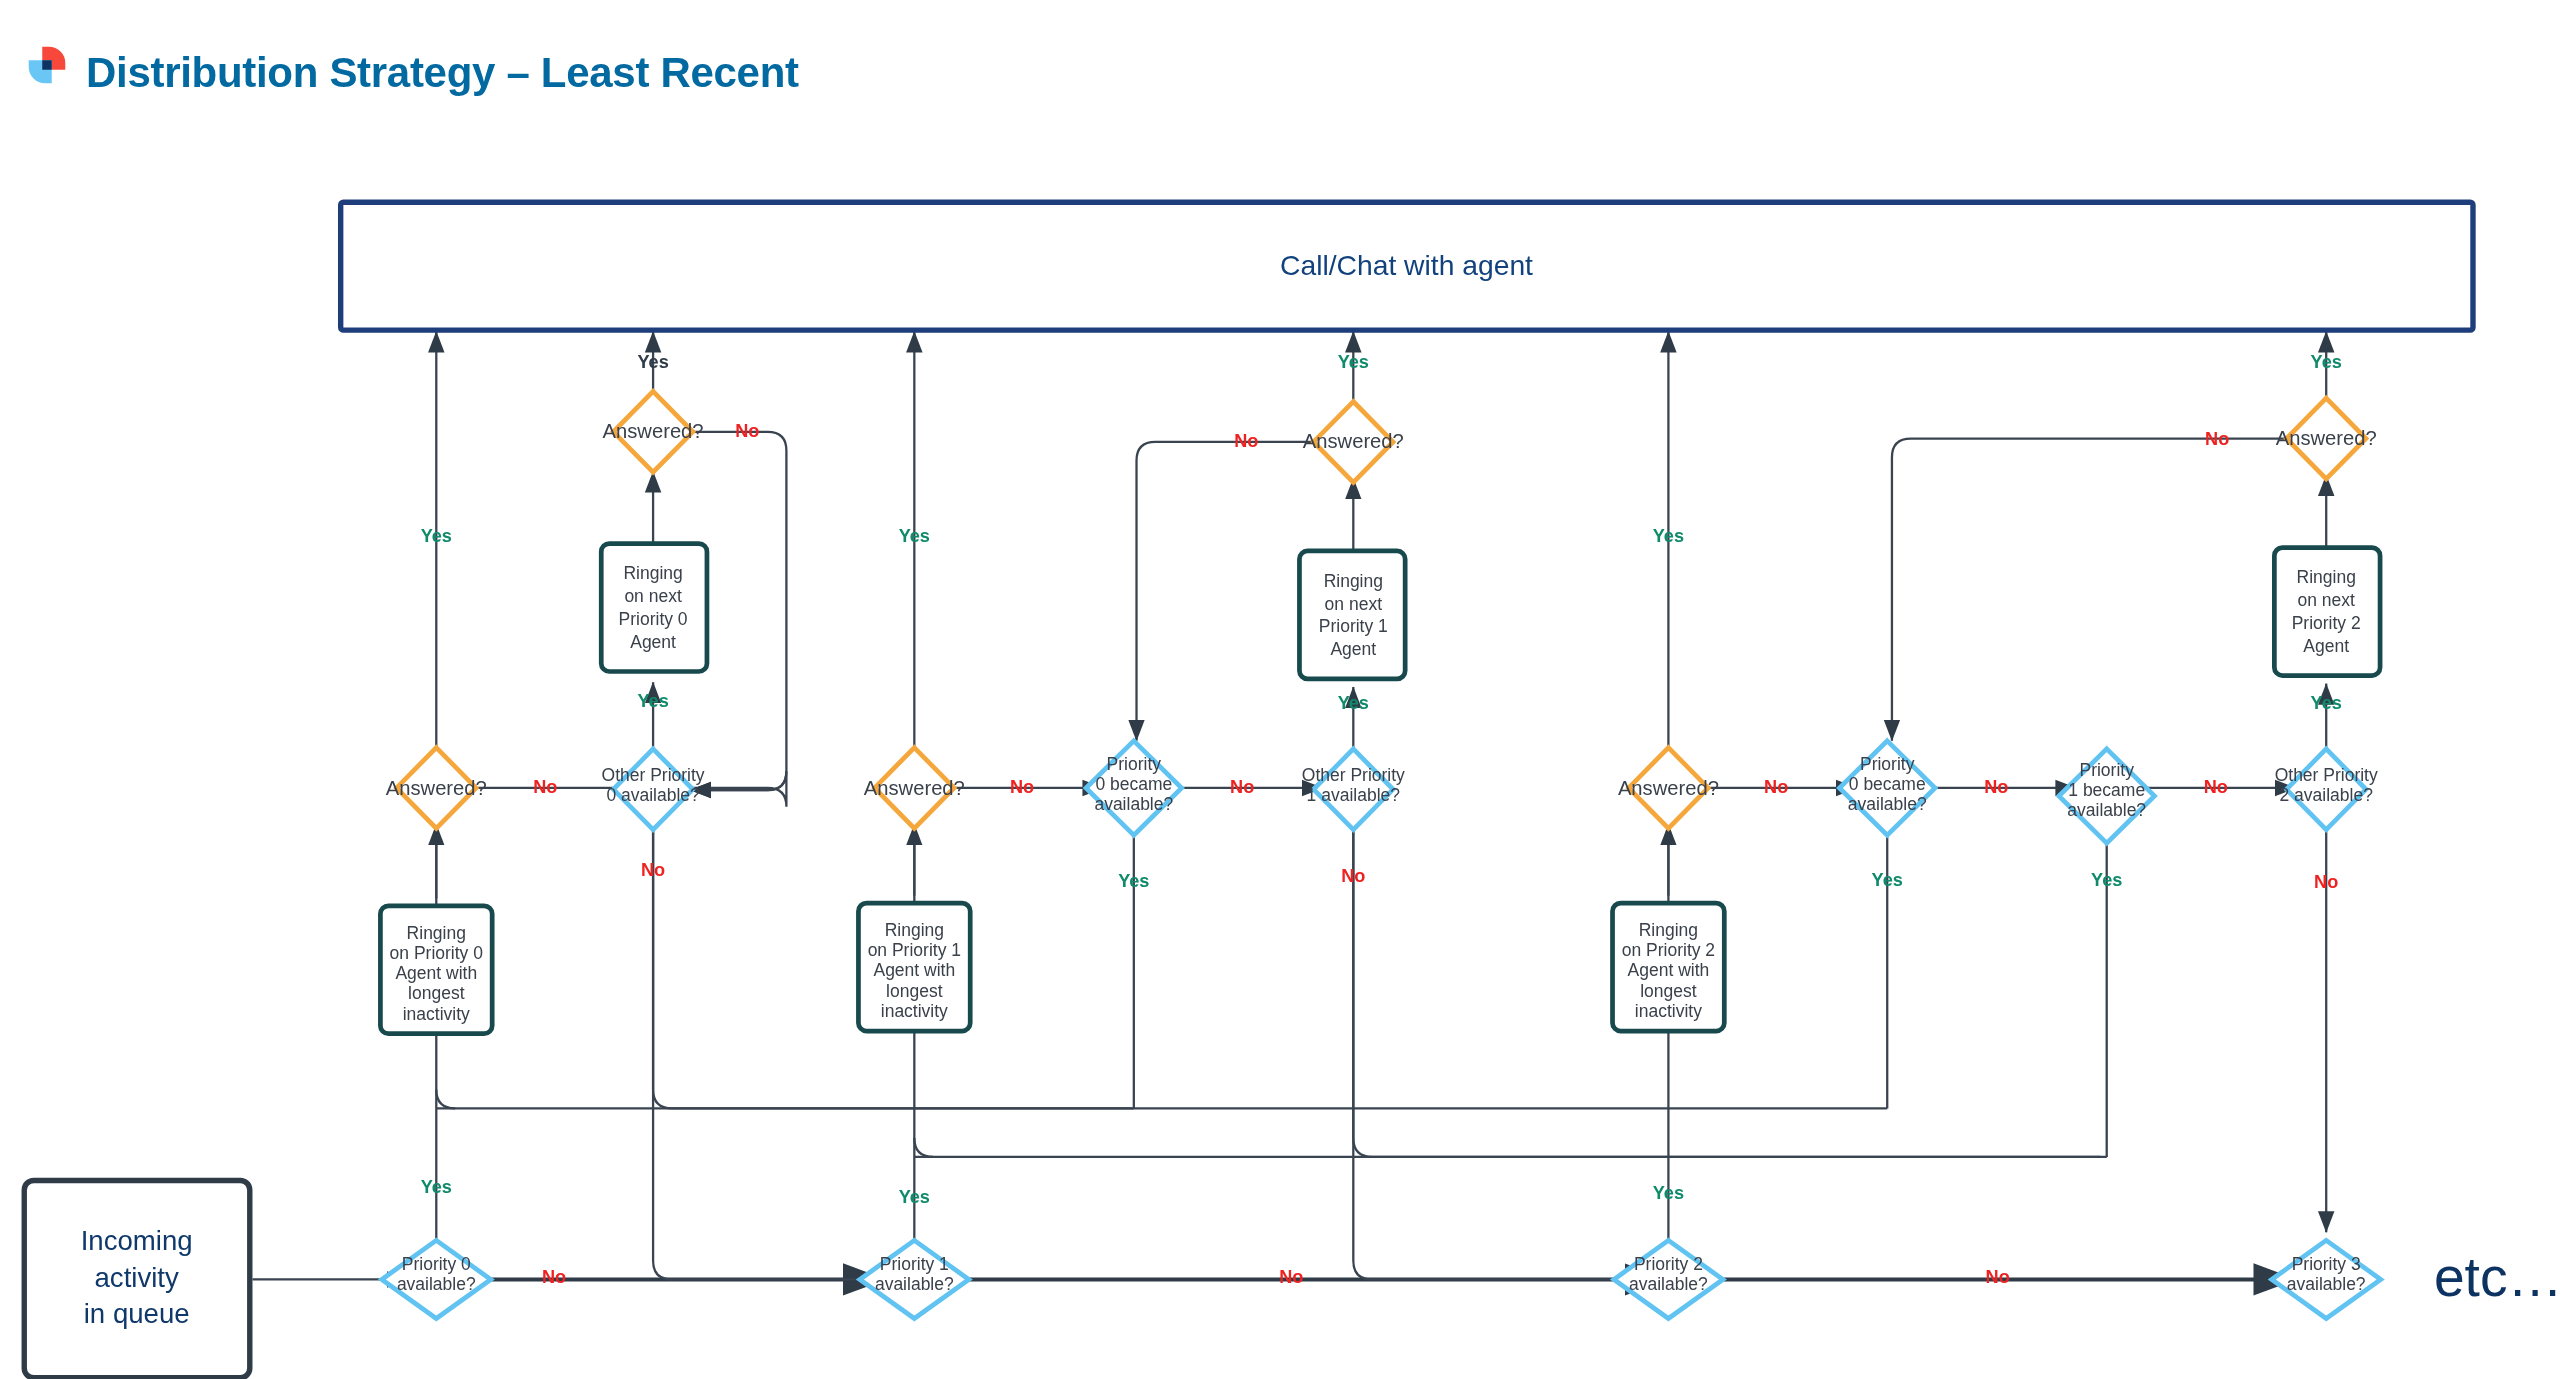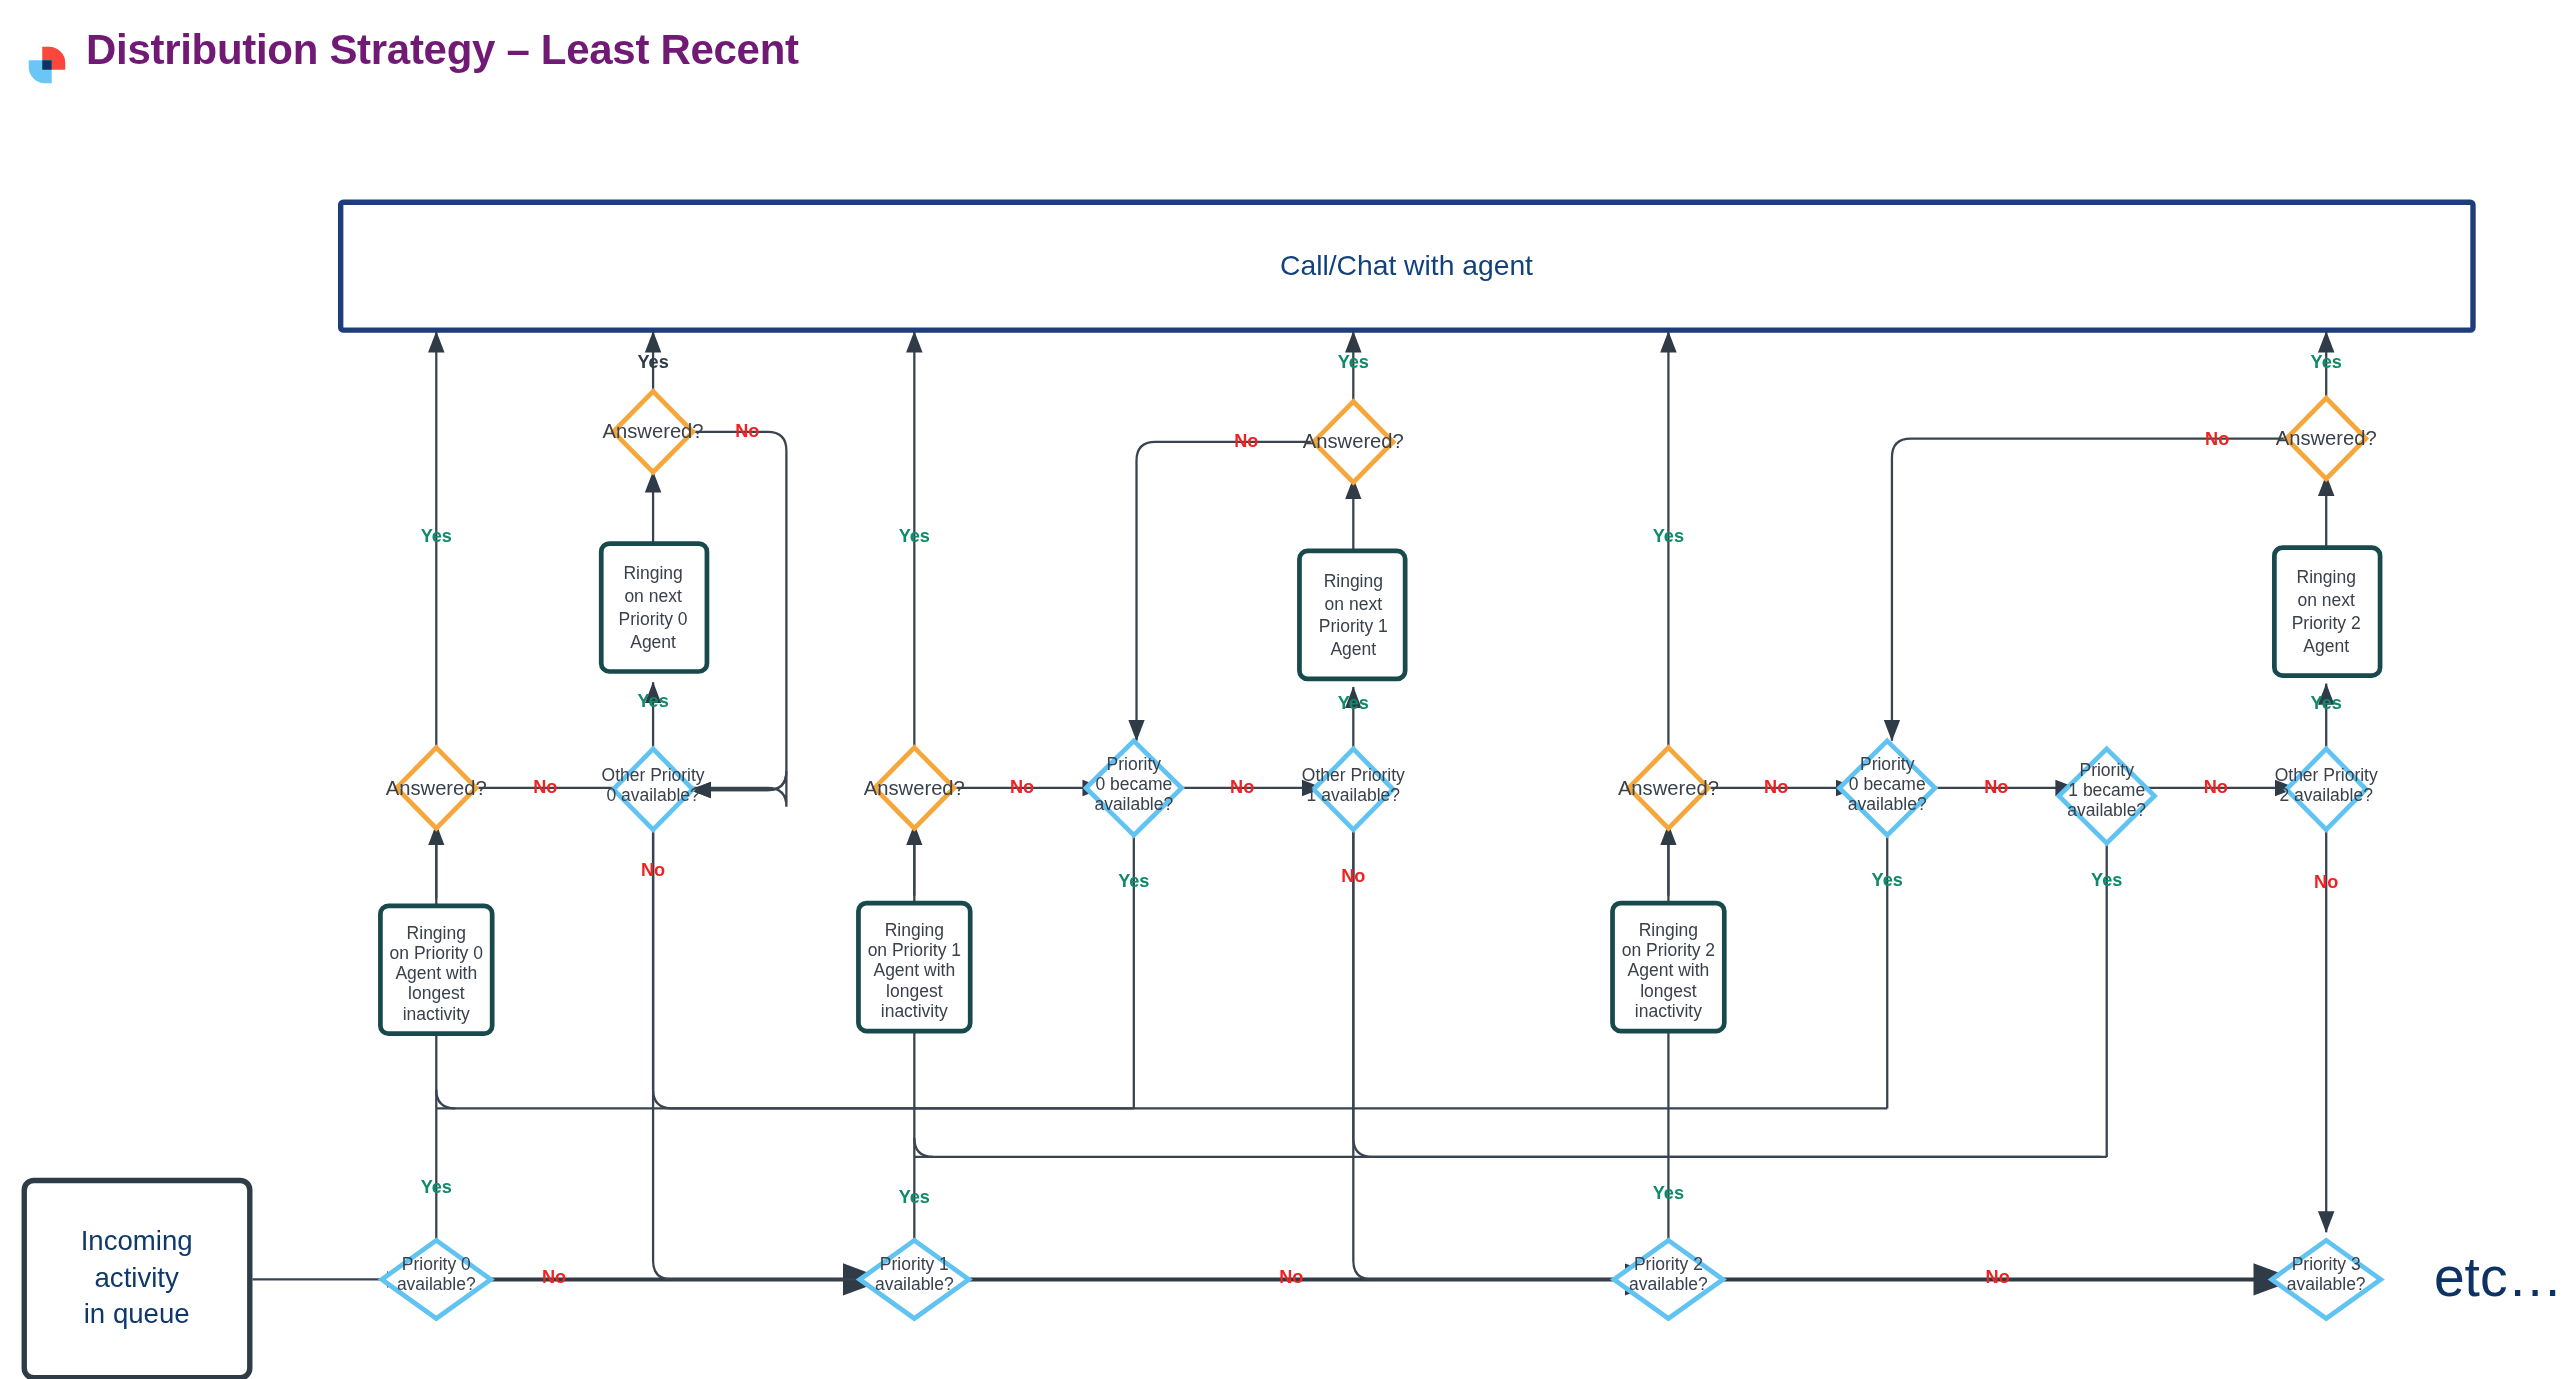--- a/index.html
+++ b/index.html
@@ -2,22 +2,22 @@
 <html style="font-size:10.8px"><head>
 <meta charset="utf-8">
 <style>
   html,body{margin:0;padding:0;background:#ffffff;}
   body{width:2576px;height:1380px;font-family:"Liberation Sans",sans-serif;overflow:hidden;}
   #stage{position:relative;width:2576px;height:1380px;background:#fff;}
 
   
   .hdr{position:absolute;left:0;top:0;width:2576px;height:155px;}
   .logo{position:absolute;left:25.6px;top:44px;width:42px;height:42px;}
-  .title{position:absolute;left:86px;top:26px;font-size:42px;font-weight:bold;
-         color:#701a75;letter-spacing:-0.3px;white-space:nowrap;}
+  .title{position:absolute;left:86px;top:49px;font-size:42px;font-weight:bold;
+         color:#0369a1;letter-spacing:-0.3px;white-space:nowrap;}
 
   
   svg#flow{position:absolute;left:0;top:0;width:2576px;height:1380px;}
   .node-rect{fill:#ffffff;}
   .box-teal{stroke:#17494d;stroke-width:7;}
   .box-navy{stroke:#2f3b47;stroke-width:8;}
   .box-blue{stroke:#1e3e7b;stroke-width:8;}
   .dia-orange{fill:#ffffff;stroke:#f5a73b;stroke-width:7;}
   .dia-blue{fill:#ffffff;stroke:#61c3f2;stroke-width:7;}
   .edge{fill:none;stroke:#3a4450;stroke-width:3.4;}

